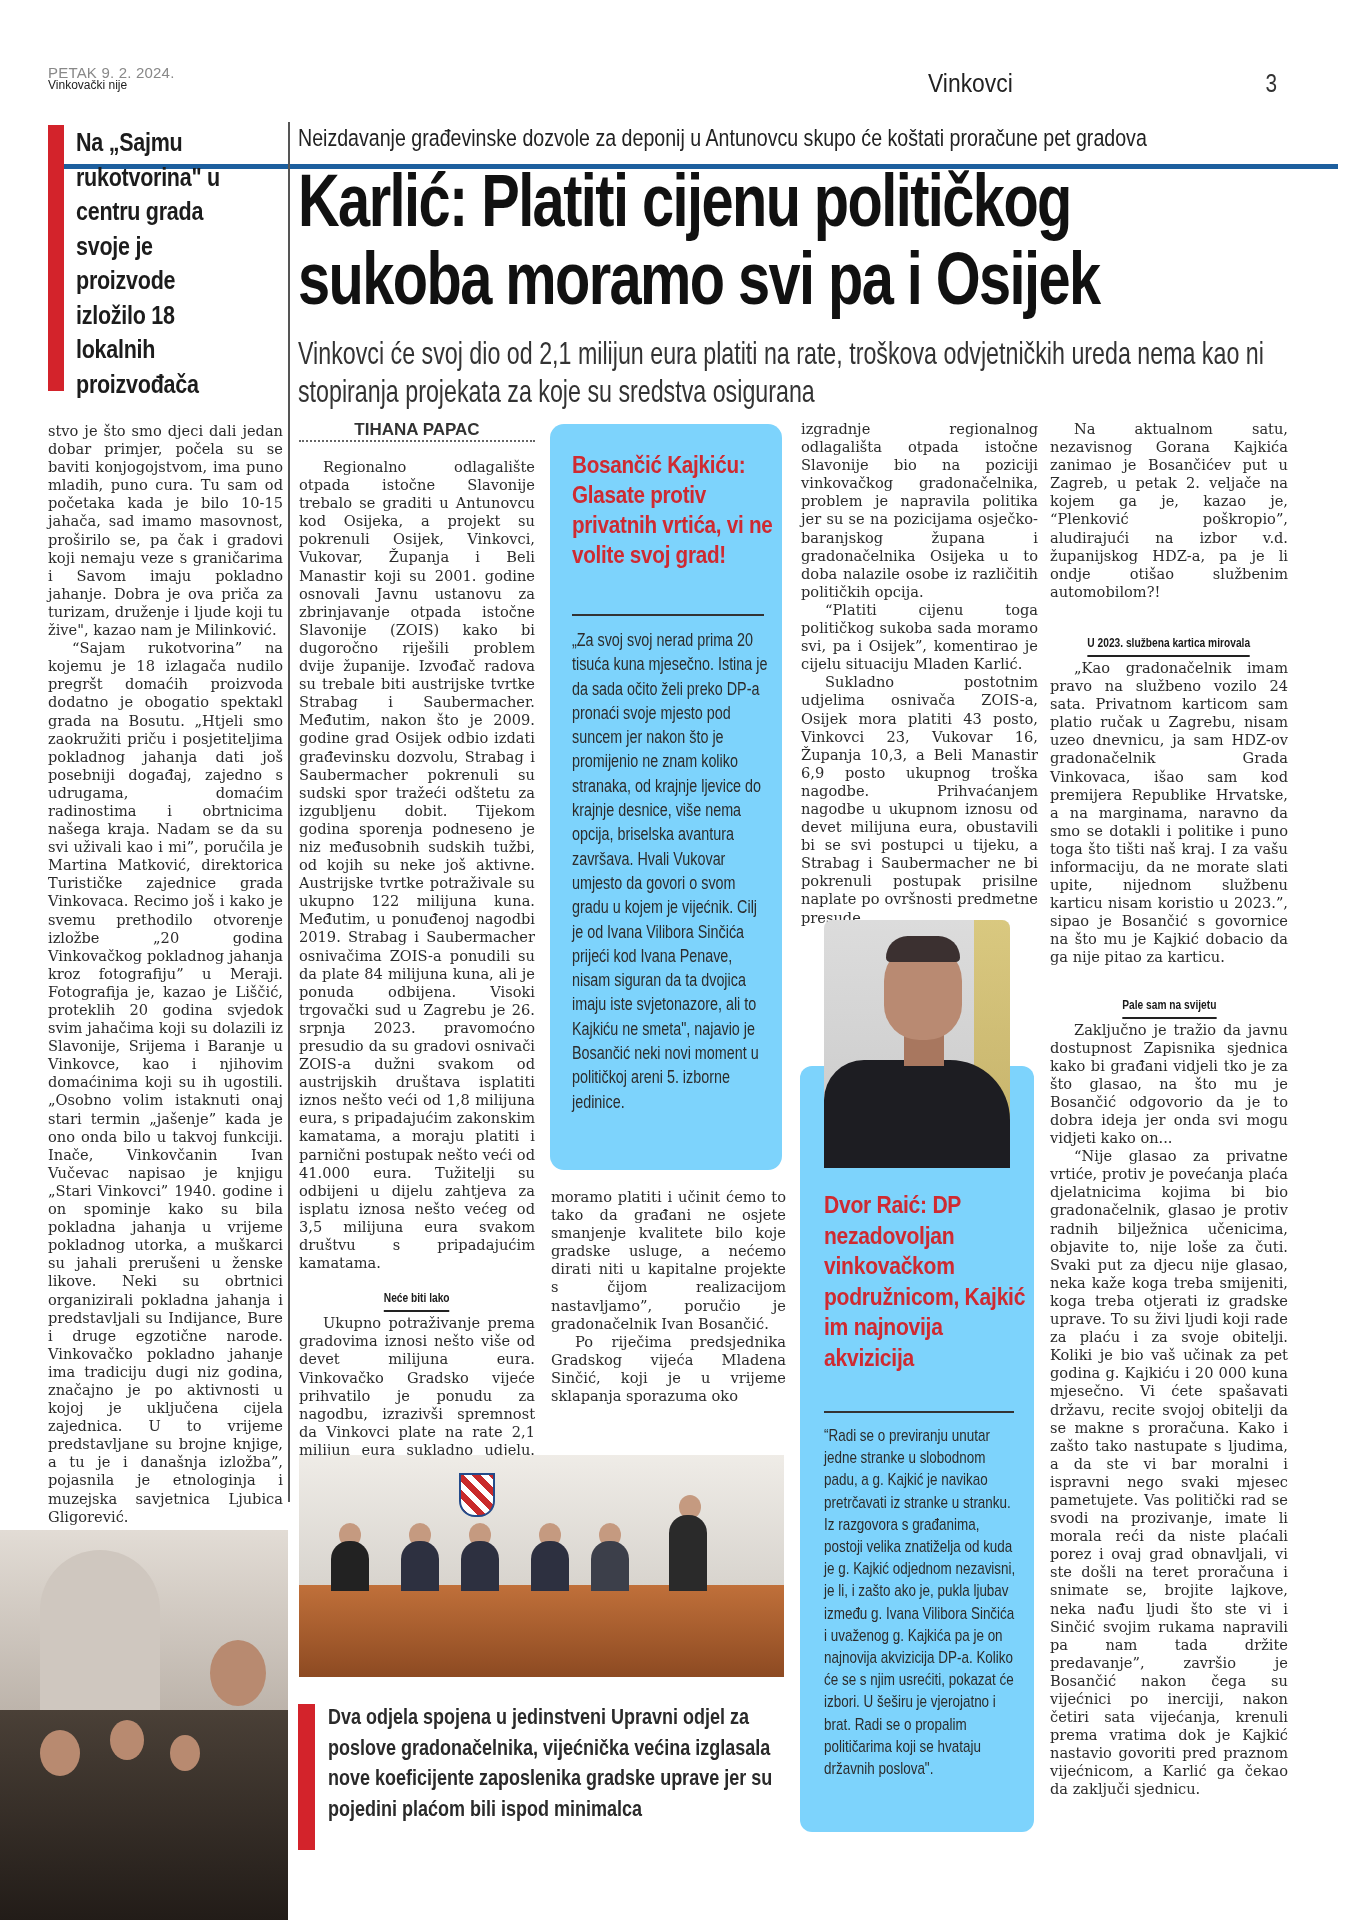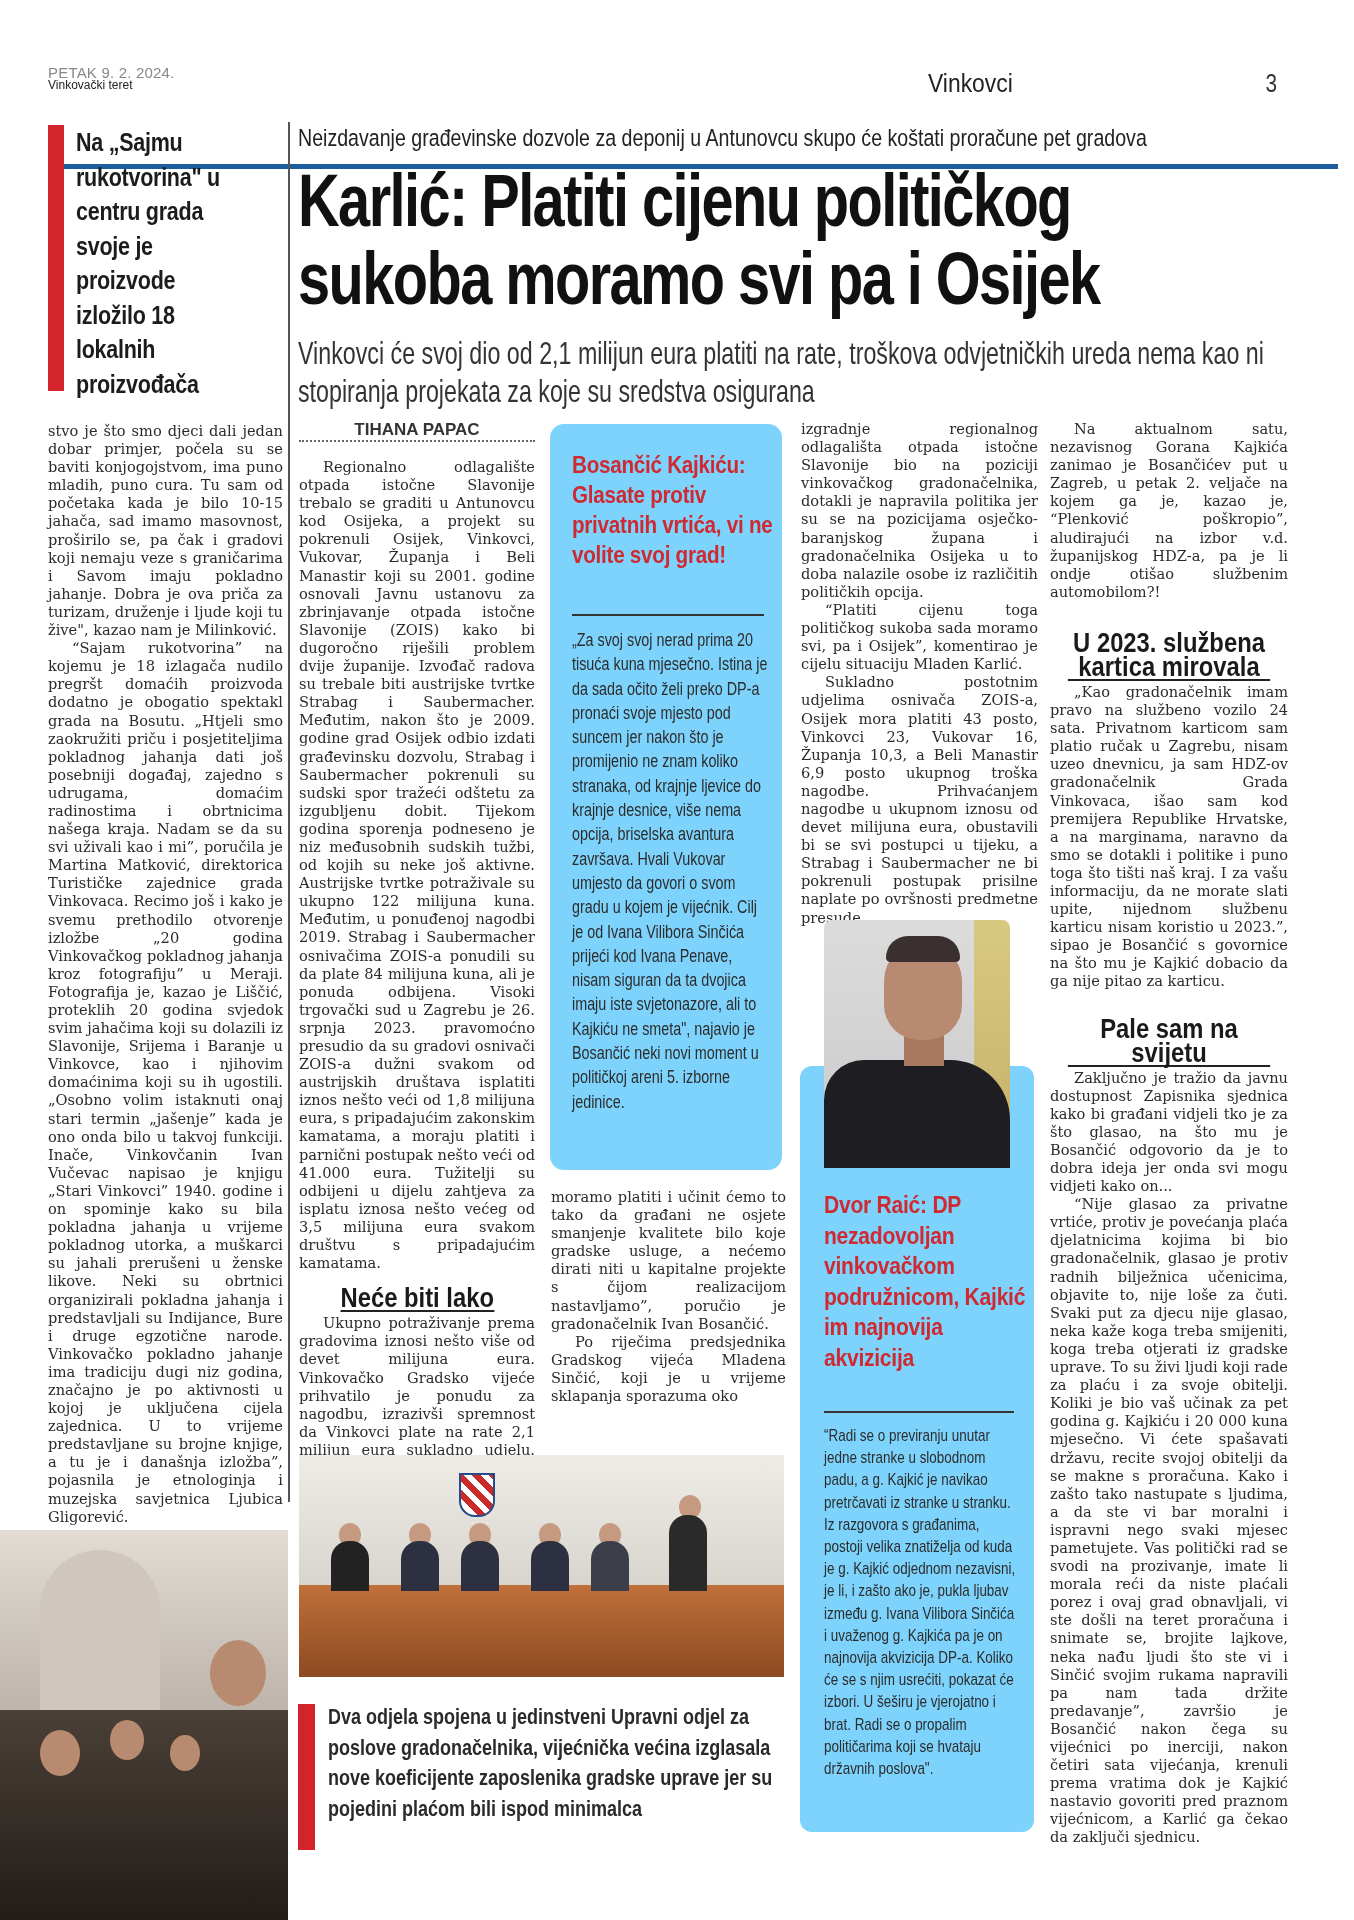--- a/index.html
+++ b/index.html
@@ -27,21 +27,21 @@
   .col p.ind { text-indent: 24px; }
   .col1 { left: 48px; top: 422px; width: 235px; }
   .col2 { left: 299px; top: 458px; width: 236px; }
   .col3 { left: 551px; top: 1188px; width: 235px; }
   .col4 { left: 801px; top: 420px; width: 237px; }
   .col5 { left: 1050px; top: 420px; width: 238px; }
 
   .byline { position: absolute; left: 299px; top: 420px; width: 236px; text-align: center; font-family: "Liberation Sans", sans-serif; font-weight: 700; font-size: 17px; color: #333; }
   .dotrule { position: absolute; left: 299px; top: 440px; width: 236px; border-top: 2px dotted #666; }
 
-  .subhead { font-family: "Liberation Sans", sans-serif; font-weight: 700; font-size: 28px; line-height: 24px; text-align: center; color: #1a1a1a; margin: 14px 0 2px; }
+  .subhead { font-family: "Liberation Sans", sans-serif; font-weight: 700; font-size: 12px; line-height: 24px; text-align: center; color: #1a1a1a; margin: 14px 0 2px; }
   .subhead span { border-bottom: 2px solid #222; transform: scaleX(0.85); display: inline-block; }
 
   .box { position: absolute; background: #7dd3fc; border-radius: 14px; }
   .box1 { left: 550px; top: 424px; width: 232px; height: 746px; }
   .box2 { left: 800px; top: 1066px; width: 234px; height: 766px; border-radius: 12px; padding-left: 12px; }
   .box-title { position: absolute; font-family: "Liberation Sans", sans-serif; font-weight: 700; color: #cf2a31; font-size: 24px; line-height: 30px; transform: scaleX(0.86); transform-origin: left; letter-spacing: -0.3px; }
   .box1 .box-title { left: 22px; top: 26px; width: 240px; }
   .box2 .box-title { left: 24px; top: 124px; width: 240px; font-size: 24.5px; line-height: 30.5px; }
   .box-rule { position: absolute; height: 2px; background: #333; }
   .box1 .box-rule { left: 22px; top: 190px; width: 192px; }
@@ -72,21 +72,21 @@
 
   .bottom-head { position: absolute; left: 298px; top: 1702px; width: 520px; height: 150px; }
   .bottom-bar { position: absolute; left: 0; top: 2px; width: 17px; height: 146px; background: #d3232b; }
   .bottom-title { position: absolute; left: 30px; top: 0; width: 580px; font-family: "Liberation Sans", sans-serif; font-weight: 700; font-size: 22.5px; line-height: 30.5px; color: #2a2a2a; transform: scaleX(0.8); transform-origin: left; }
 </style>
 </head>
 <body>
 
 <header class="masthead">
   <div class="date">PETAK 9. 2. 2024.</div>
-  <div class="paper-name">Vinkovački teret</div>
+  <div class="paper-name">Vinkovački nije</div>
   <div class="section">Vinkovci</div>
   <div class="pagenum">3</div>
   <div class="rule"></div>
 </header>
 
 <div class="side-head">
   <div class="side-bar"></div>
   <h2 class="side-title">Na „Sajmu rukotvorina" u centru grada svoje je proizvode izložilo 18 lokalnih proizvođača</h2>
 </div>
 <div class="vdivider"></div>
@@ -147,21 +147,21 @@
   <div class="phead" style="left:380px;top:40px;"></div>
     <div class="person" style="left:370px;top:60px;height:76px;background:#2a2a2a;"></div>
 </div>
 
 <div class="bottom-head">
   <div class="bottom-bar"></div>
   <h2 class="bottom-title">Dva odjela spojena u jedinstveni Upravni odjel za poslove gradonačelnika, vijećnička većina izglasala nove koeficijente zaposlenika gradske uprave jer su pojedini plaćom bili ispod minimalca</h2>
 </div>
 
 <div class="col col4">
-  <p>izgradnje regionalnog odlagališta otpada istočne Slavonije bio na poziciji vinkovačkog gradonačelnika, dotakli je napravila politika jer su se na pozicijama osječko-baranjskog župana i gradonačelnika Osijeka u to doba nalazile osobe iz različitih političkih opcija.</p>
+  <p>izgradnje regionalnog odlagališta otpada istočne Slavonije bio na poziciji vinkovačkog gradonačelnika, problem je napravila politika jer su se na pozicijama osječko-baranjskog župana i gradonačelnika Osijeka u to doba nalazile osobe iz različitih političkih opcija.</p>
   <p class="ind">“Platiti cijenu toga političkog sukoba sada moramo svi, pa i Osijek”, komentirao je cijelu situaciju Mladen Karlić.</p>
   <p class="ind">Sukladno postotnim udjelima osnivača ZOIS-a, Osijek mora platiti 43 posto, Vinkovci 23, Vukovar 16, Županja 10,3, a Beli Manastir 6,9 posto ukupnog troška nagodbe. Prihvaćanjem nagodbe u ukupnom iznosu od devet milijuna eura, obustavili bi se svi postupci u tijeku, a Strabag i Saubermacher ne bi pokrenuli postupak prisilne naplate po ovršnosti predmetne presude.</p>
   <p class="ind">Mlaka rasprava svela se</p>
 </div>
 
 <aside class="box box2">
   <h3 class="box-title">Dvor Raić: DP nezadovoljan vinkovačkom podružnicom, Kajkić im najnovija akvizicija</h3>
   <div class="box-rule"></div>
   <p class="box-text">“Radi se o previranju unutar jedne stranke u slobodnom padu, a g. Kajkić je navikao pretrčavati iz stranke u stranku. Iz razgovora s građanima, postoji velika znatiželja od kuda je g. Kajkić odjednom nezavisni, je li, i zašto ako je, pukla ljubav između g. Ivana Vilibora Sinčića i uvaženog g. Kajkića pa je on najnovija akvizicija DP-a. Koliko će se s njim usrećiti, pokazat će izbori. U šeširu je vjerojatno i brat. Radi se o propalim političarima koji se hvataju državnih poslova".</p>
 </aside>

